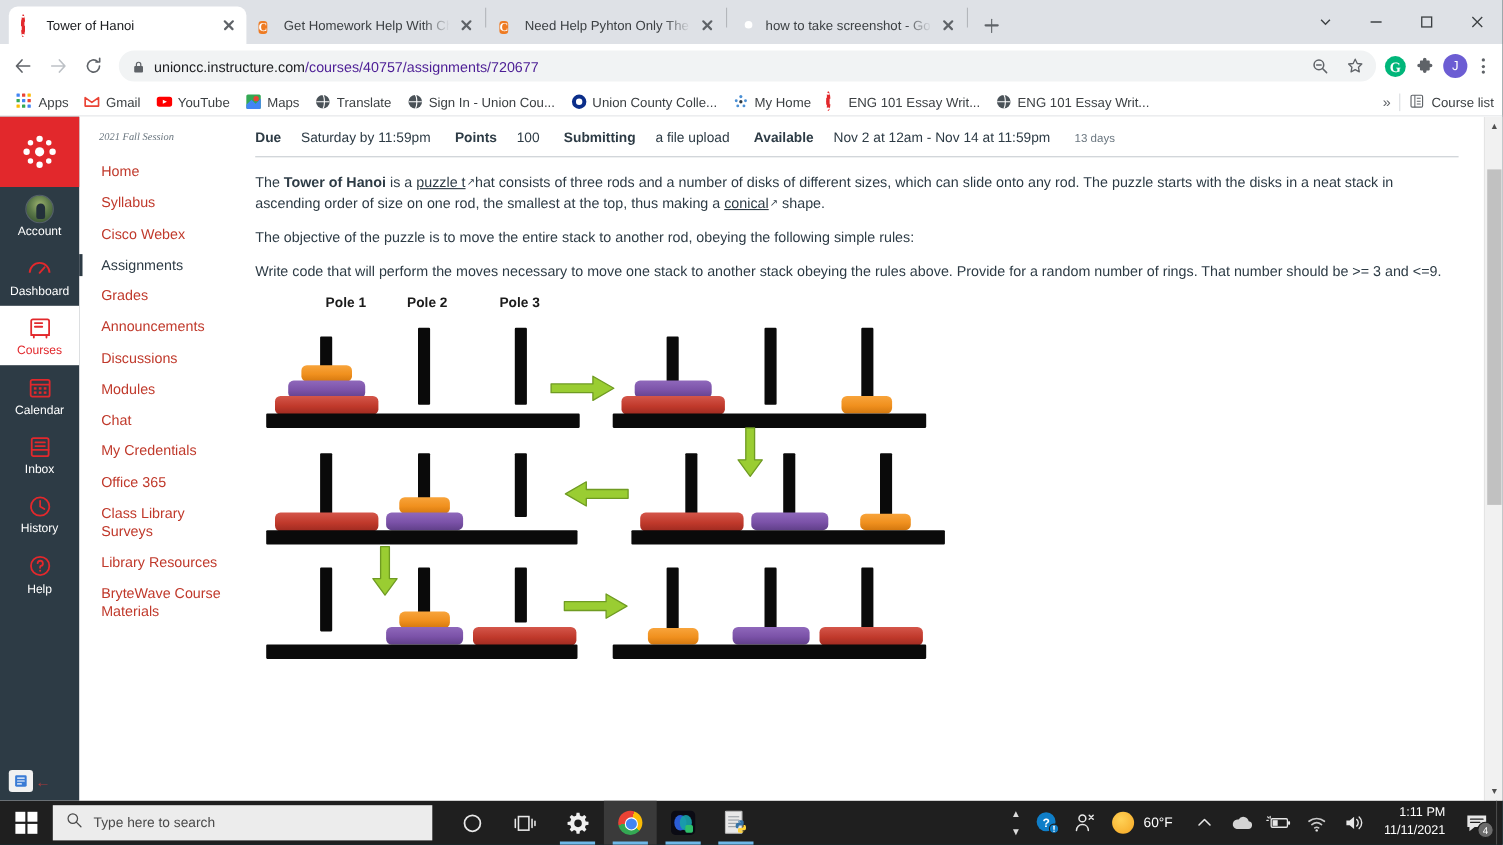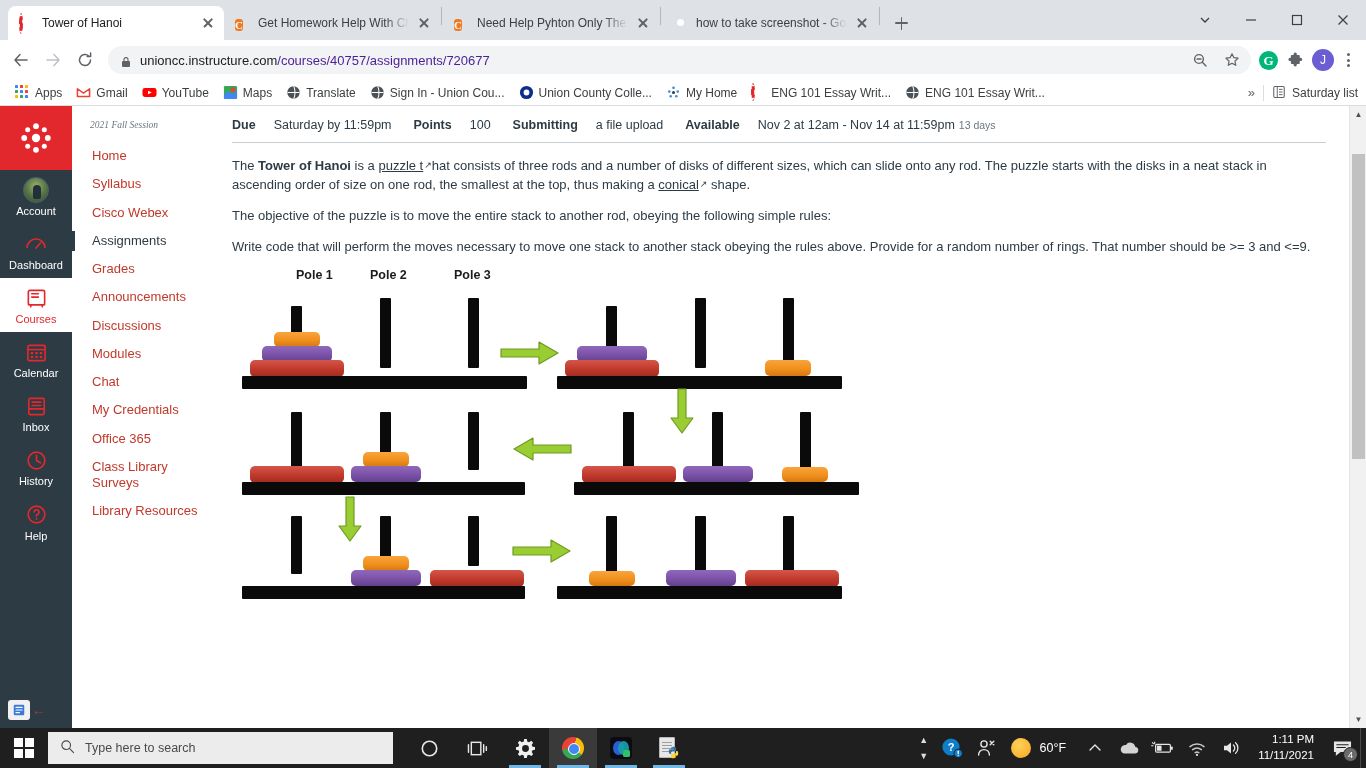--- a/index.html
+++ b/index.html
@@ -210,21 +210,21 @@
     position: relative; overflow: hidden;
   }
   .main-inner { padding: 0 40px 0 18px; }
 
   .meta-row {
     display: flex; align-items: baseline; gap: 22px; font-size: 12.5px;
     color: #2D3B45; padding-bottom: 10px;
   }
   .meta-k { font-weight: bold; }
   .meta-v { color: #2D3B45; font-weight: normal; margin-left: 18px; }
-  .meta-days { color: #6B7780; font-size: 10.5px; margin-left: 4px; }
+  .meta-days { color: #6B7780; font-size: 10.5px; margin-left: 22px; }
   .meta-divider { height:1px; background:#C7CDD1; margin-bottom: 14px; }
 
   .body-p {
     font-size: 13px; color: #2D3B45; line-height: 1.45; margin-bottom: 12px;
   }
   .body-p b { font-weight: bold; }
   .ext-link {
     color: #2D3B45; text-decoration: underline; cursor: pointer;
   }
   .ext-glyph { font-size: 9px; vertical-align: 2px; margin-left: 1px; }
@@ -601,21 +601,21 @@
       <div class="bm-right">
         <span class="chev-more">»</span>
         <span class="vsep"></span>
         <span class="reading-list">
           <span class="bm-ico">
             <svg width="14" height="14" viewBox="0 0 16 16">
                 <rect x="2" y="1.8" width="12" height="12.4" rx="1.3" fill="none" stroke="#5f6368" stroke-width="1.2"></rect>
                 <path d="M6 1.8v12.4M8 5h4M8 8h4M8 11h4" stroke="#5f6368" stroke-width="1.1"></path>
               </svg>
           </span>
-          <span>Saturday list</span>
+          <span>Course list</span>
         </span>
       </div>
     </div>
 
     <div class="page">
 
       <div class="globalnav">
         <div class="gn-logo">
           <span class="canvas-mark">
             <svg width="36" height="36" viewBox="0 0 36 36">
@@ -730,20 +730,21 @@
         <a class="cn-item active">Assignments</a>
         <a class="cn-item">Grades</a>
         <a class="cn-item">Announcements</a>
         <a class="cn-item">Discussions</a>
         <a class="cn-item">Modules</a>
         <a class="cn-item">Chat</a>
         <a class="cn-item">My Credentials</a>
         <a class="cn-item">Office 365</a>
         <a class="cn-item">Class Library Surveys</a>
         <a class="cn-item">Library Resources</a>
+        <a class="cn-item">BryteWave Course Materials</a>
       </div>
 
       <div class="main">
         <div class="main-inner">
 
           <div class="meta-row">
             <span><span class="meta-k">Due</span><span class="meta-v">Saturday by 11:59pm</span></span>
             <span><span class="meta-k">Points</span><span class="meta-v">100</span></span>
             <span><span class="meta-k">Submitting</span><span class="meta-v">a file upload</span></span>
             <span><span class="meta-k">Available</span><span class="meta-v">Nov 2 at 12am - Nov 14 at 11:59pm</span><span class="meta-days">13 days</span></span>

